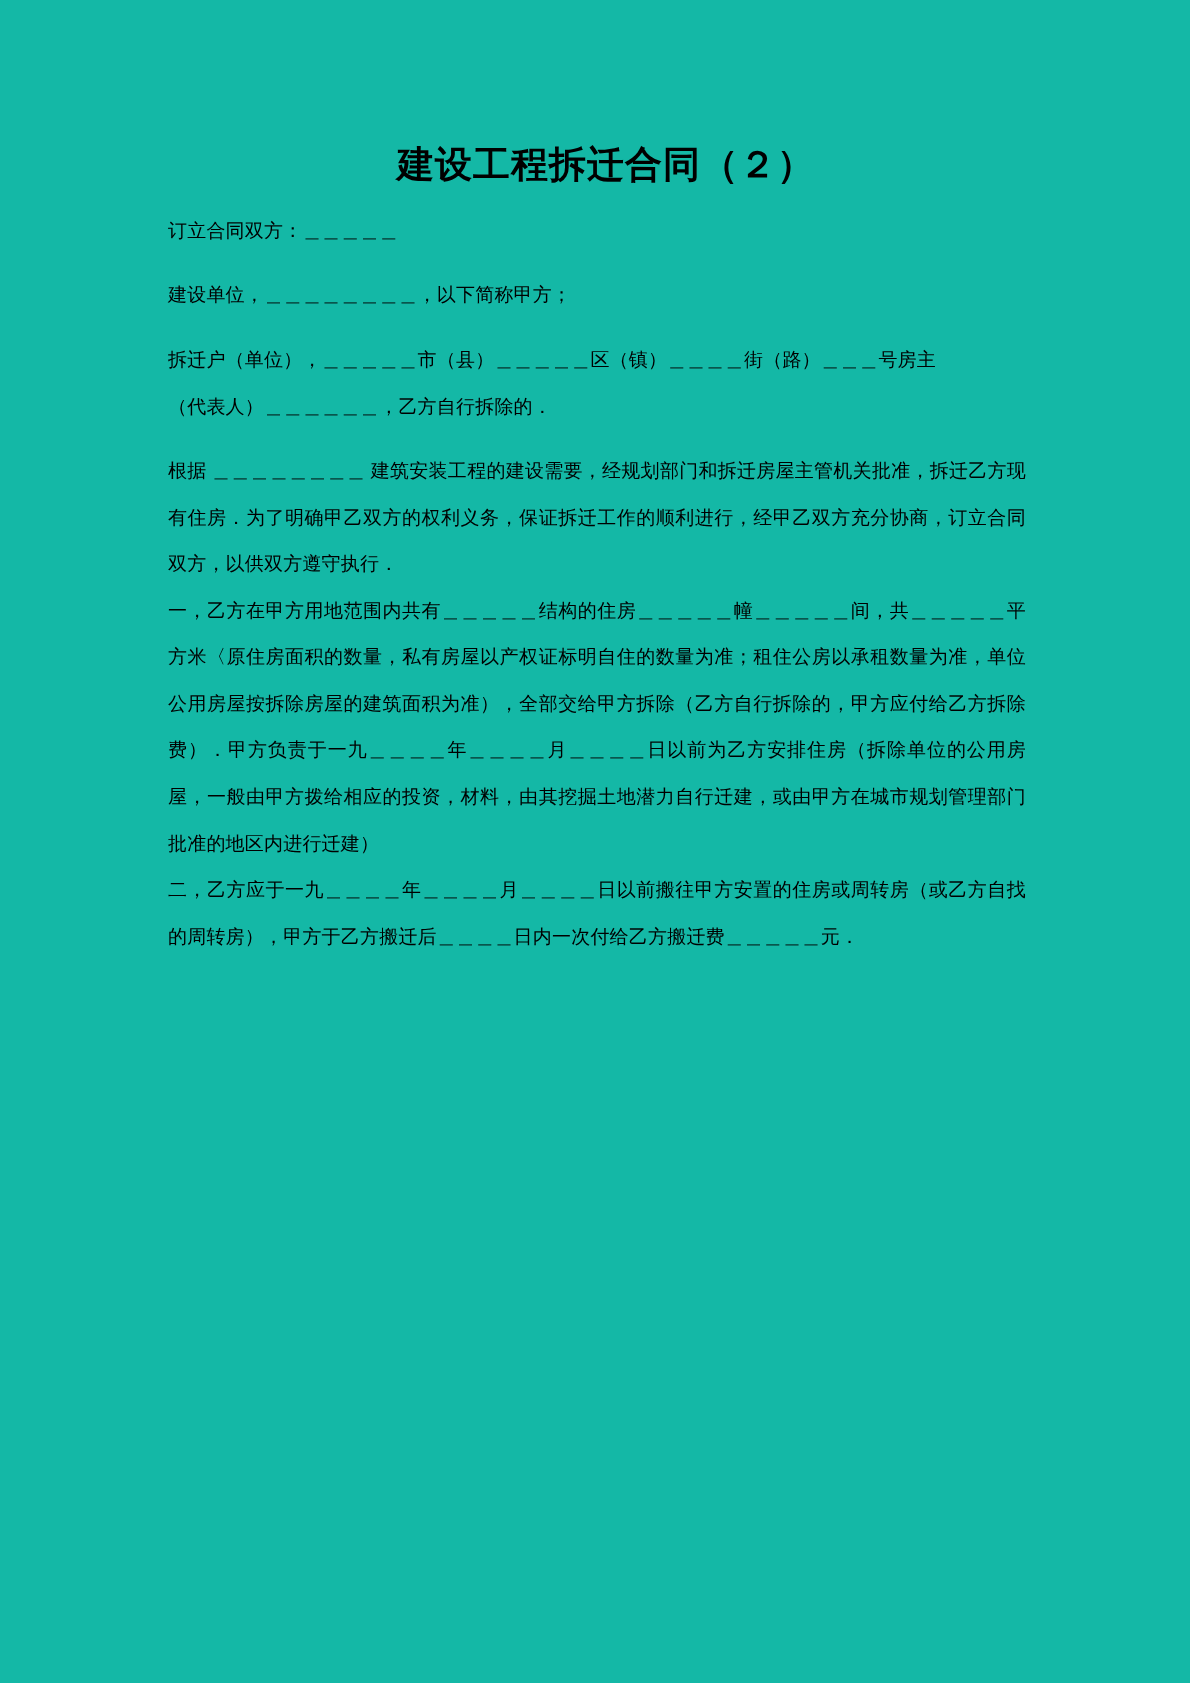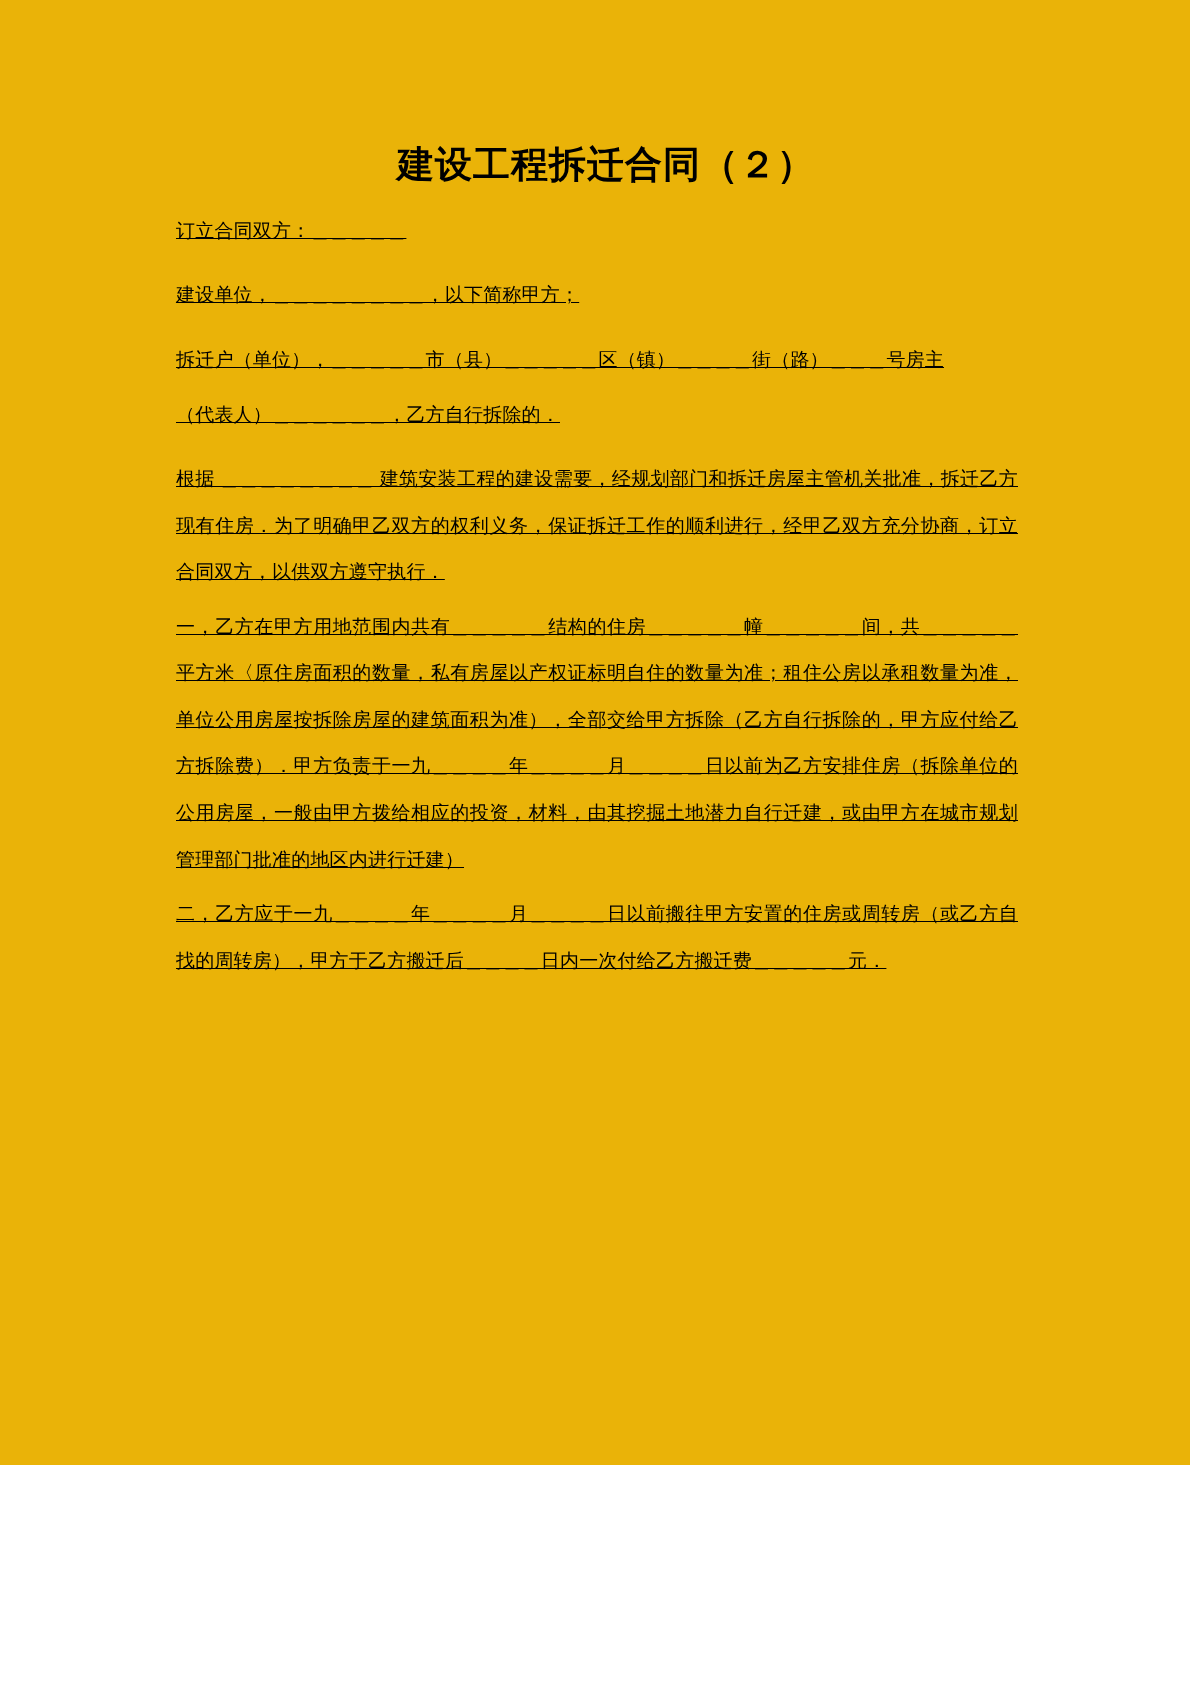--- a/index.html
+++ b/index.html
@@ -8,23 +8,23 @@
     padding: 0;
     background: #ffffff;
   }
   body {
     font-family: "Liberation Serif", "DejaVu Serif", serif;
     color: #000000;
   }
   #page {
     position: relative;
     width: 1190px;
-    height: 1465px;
+    height: 1683px;
     margin: 0 auto;
-    background: #eab308;
+    background: #14b8a6;
     overflow: hidden;
     box-sizing: border-box;
   }
   #content {
     position: absolute;
     left: 168px;
     top: 140px;
     width: 858px;
   }
   .doc-title {
@@ -38,26 +38,25 @@
   }
   .subtitle {
     font-size: 17.5px;
     line-height: 1.9;
     margin: 0 0 14px 0;
     letter-spacing: 0.4px;
   }
   .para {
     font-size: 19px;
     line-height: 2.45;
-    margin: 8px;
+    margin: 0;
     text-align: justify;
     text-justify: inter-ideograph;
     letter-spacing: 0.2px;
     word-break: break-all;
-    text-decoration: underline;
   }
   .para.spaced {
     margin-top: 18px;
   }
 </style>
 </head>
 <body>
 
 <div id="page">
   <div id="content">

